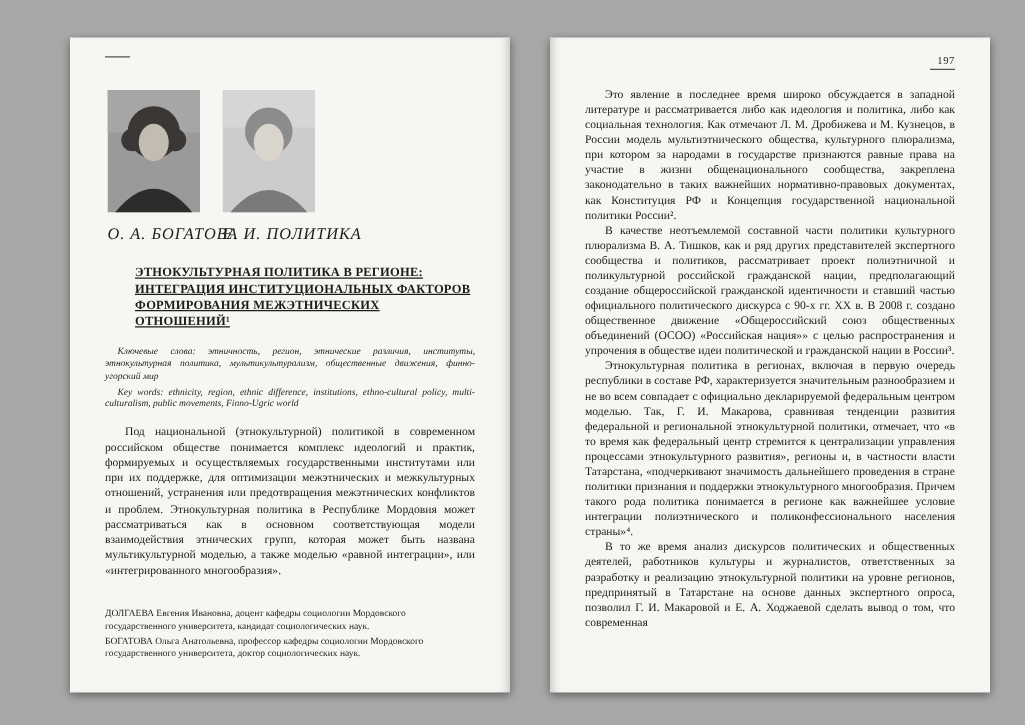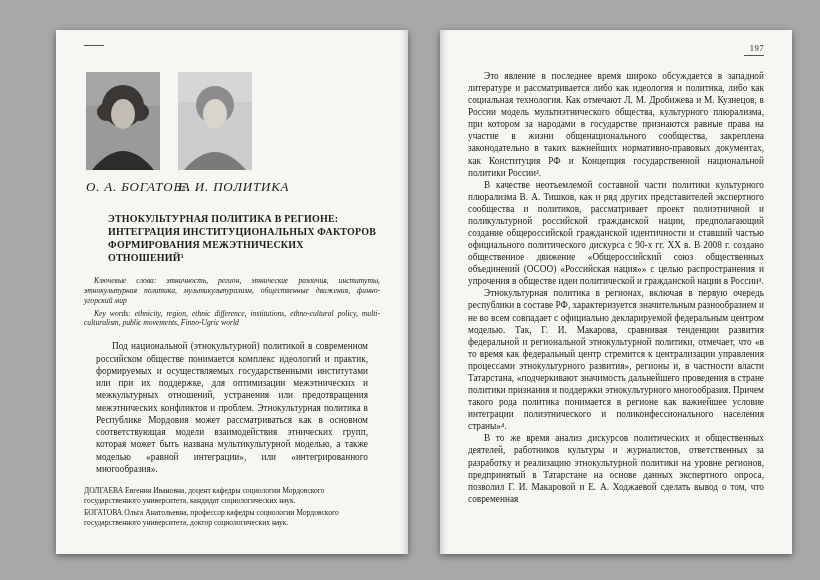--- a/index.html
+++ b/index.html
@@ -36,27 +36,28 @@
     position:absolute; top:0; white-space:nowrap;
     font-style:italic; font-size:13px; letter-spacing:0.8px;
   }
   .names .name.n1 { left:0; }
   .names .name.n2 { left:92px; }
 
   .title {
     margin:20px 0 0 24px;
     font-weight:bold; font-size:10px; line-height:1.3;
     letter-spacing:0.2px;
+    text-decoration:underline;
   }
 
   .keywords { margin-top:12px; font-size:7.6px; font-style:italic; line-height:1.3; text-align:justify; }
   .keywords p { margin:0 0 3px 0; text-indent:10px; }
 
   .abstract { margin-top:12px; font-size:9.3px; line-height:1.32; text-align:justify; }
-  .abstract p { margin:12px; text-indent:16px; }
+  .abstract p { margin:0; text-indent:16px; }
 
   .bios { position:absolute; left:28px; right:28px; bottom:24px; font-size:7.6px; line-height:1.32; }
   .bios p { margin:0 0 2px 0; }
 
   .body-text { margin-top:14px; font-size:9.3px; line-height:1.3; text-align:justify;font-family:Liberation Serif, serif; }
   .body-text p { margin:0; text-indent:16px; }
 </style>
 </head>
 <body>
 

